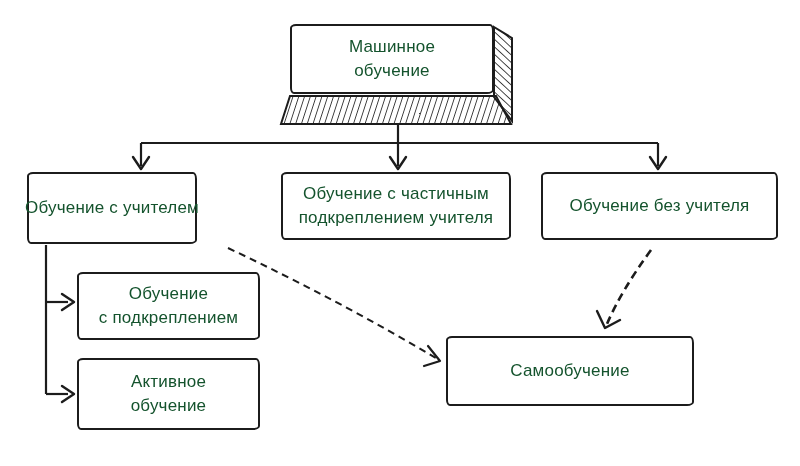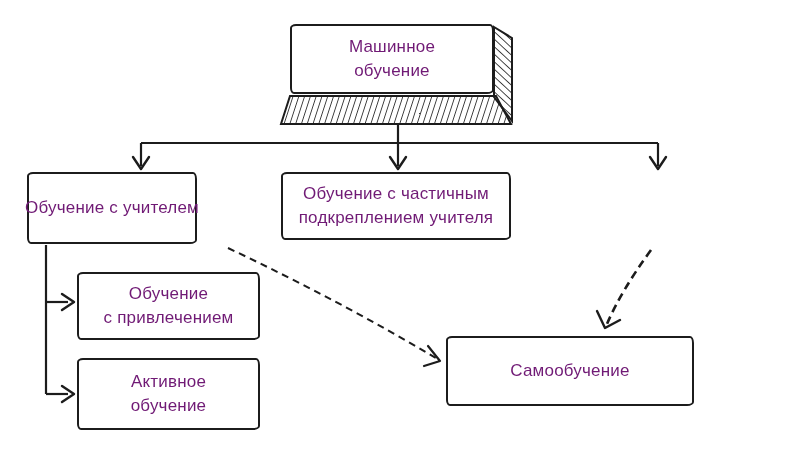--- a/index.html
+++ b/index.html
@@ -25,21 +25,21 @@
     position: absolute;
     box-sizing: border-box;
     background: #ffffff;
     border: 2.4px solid #1c1c1c;
     border-radius: 6px 4px 7px 4px / 4px 7px 4px 6px;
     display: flex;
     flex-direction: column;
     align-items: center;
     justify-content: center;
     text-align: center;
-    color: #701a75;
+    color: #14532d;
     font-size: 17px;
     line-height: 24px;
     letter-spacing: 0.2px;
     z-index: 2;
   }
   .node .line { display: block; white-space: nowrap; }
 
   #node-machine-learning { left: 290px; top: 24px;  width: 204px; height: 70px; }
   #node-supervised       { left: 27px;  top: 172px; width: 170px; height: 72px; }
   #node-semi-supervised  { left: 281px; top: 172px; width: 230px; height: 68px; }
@@ -112,24 +112,27 @@
 
   <div class="node" id="node-supervised">
     <span class="line">Обучение с учителем</span>
   </div>
 
   <div class="node" id="node-semi-supervised">
     <span class="line">Обучение с частичным</span>
     <span class="line">подкреплением учителя</span>
   </div>
 
+  <div class="node" id="node-unsupervised">
+    <span class="line">Обучение без учителя</span>
+  </div>
 
   <div class="node" id="node-reinforcement">
     <span class="line">Обучение</span>
-    <span class="line">с привлечением</span>
+    <span class="line">с подкреплением</span>
   </div>
 
   <div class="node" id="node-active">
     <span class="line">Активное</span>
     <span class="line">обучение</span>
   </div>
 
   <div class="node" id="node-self-learning">
     <span class="line">Самообучение</span>
   </div>

